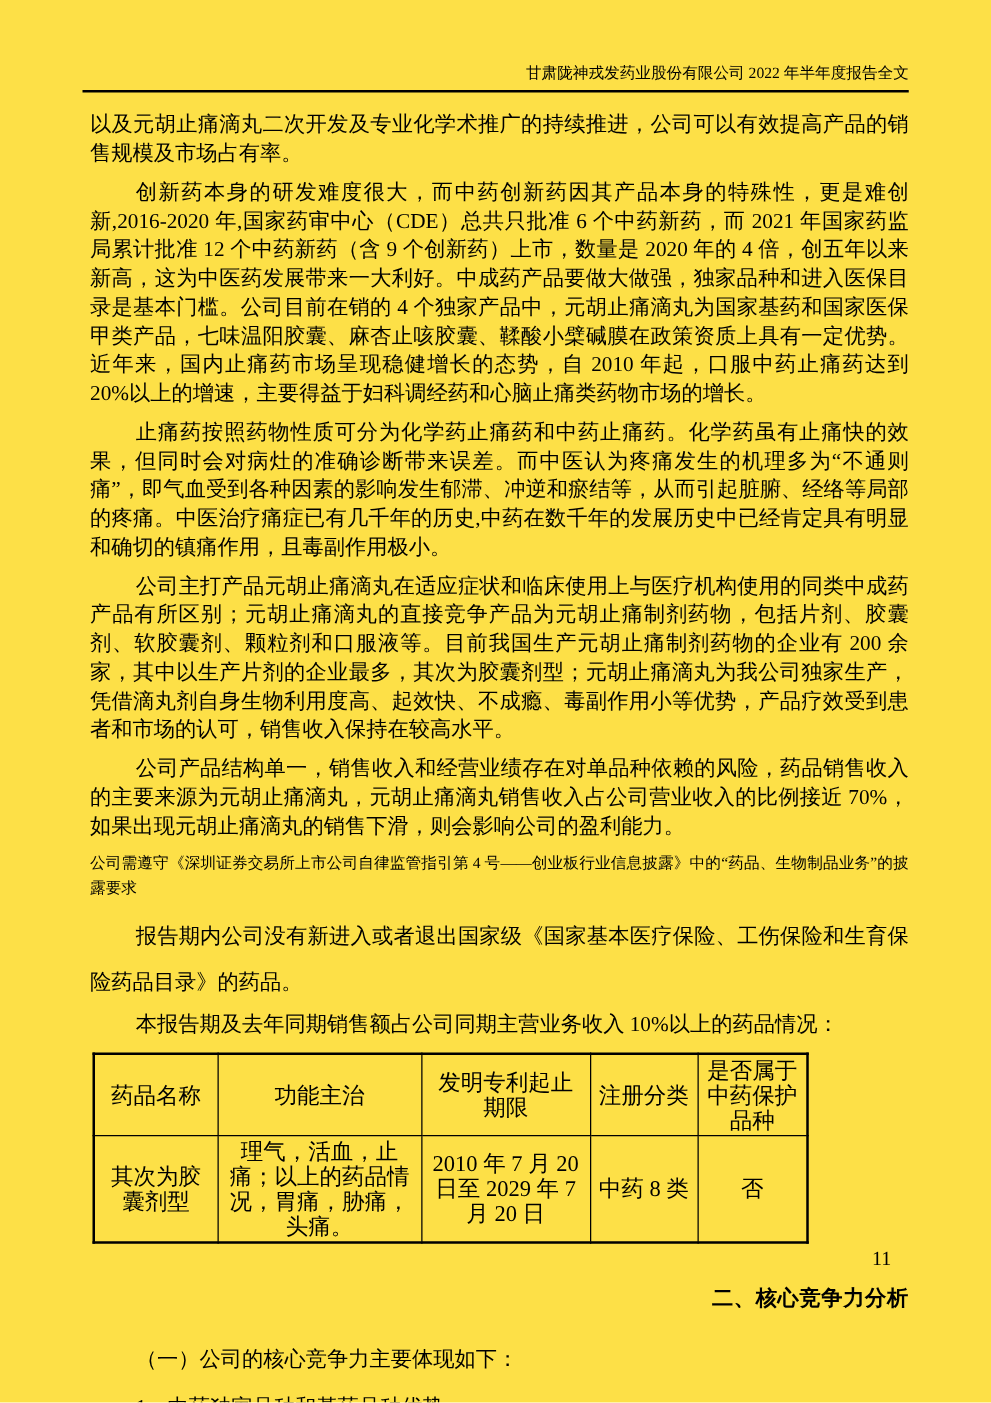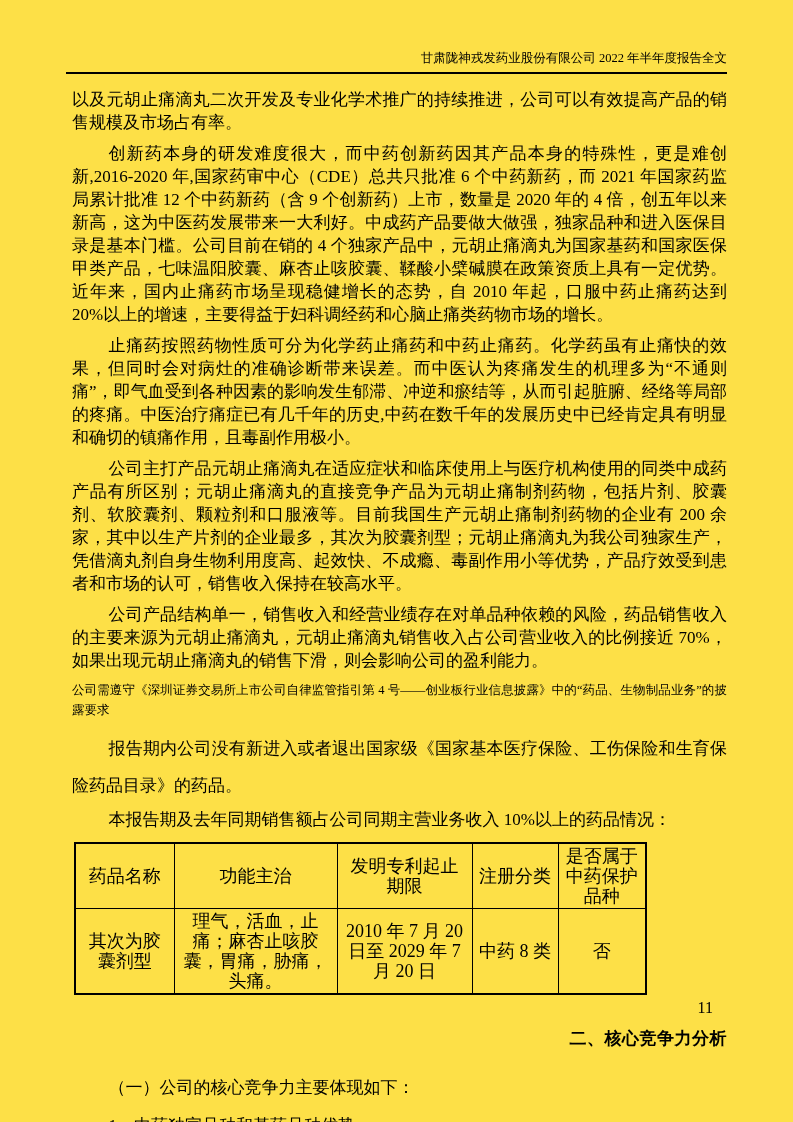--- a/index.html
+++ b/index.html
@@ -132,21 +132,21 @@
           <th>药品名称</th>
           <th>功能主治</th>
           <th>发明专利起止期限</th>
           <th>注册分类</th>
           <th>是否属于中药保护品种</th>
         </tr>
       </thead>
       <tbody>
         <tr>
           <td>其次为胶囊剂型</td>
-          <td>理气，活血，止痛；麻杏止咳胶囊，胃痛，胁痛，头痛。</td>
+          <td>理气，活血，止痛；以上的药品情况，胃痛，胁痛，头痛。</td>
           <td>2010 年 7 月 20 日至 2029 年 7 月 20 日</td>
           <td>中药 8 类</td>
           <td>否</td>
         </tr>
       </tbody>
     </table>
 
     <h2 class="section-title">二、核心竞争力分析</h2>
 
     <p class="body indent sub1">（一）公司的核心竞争力主要体现如下：</p>

